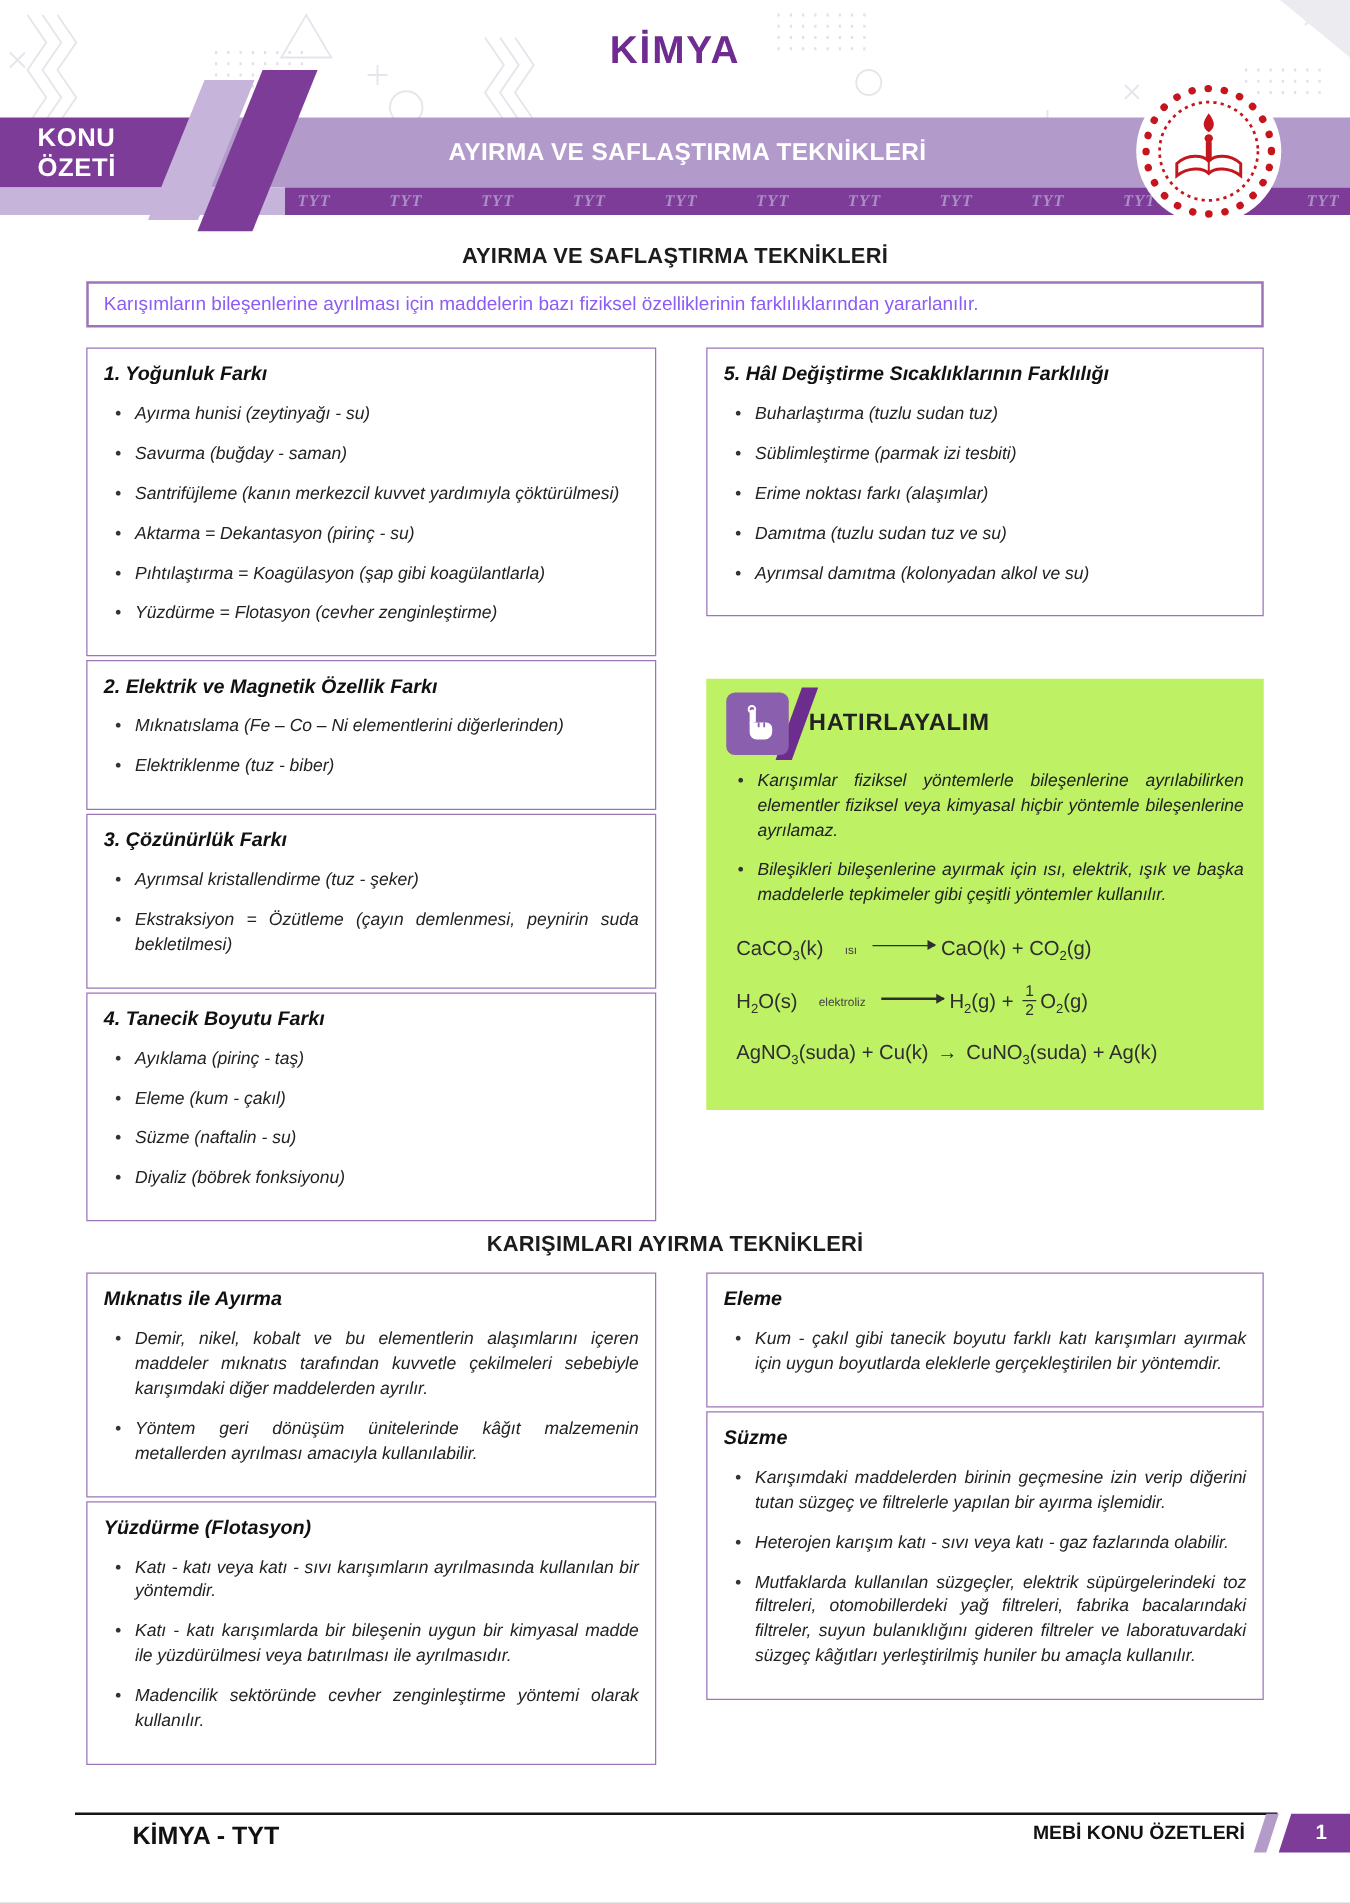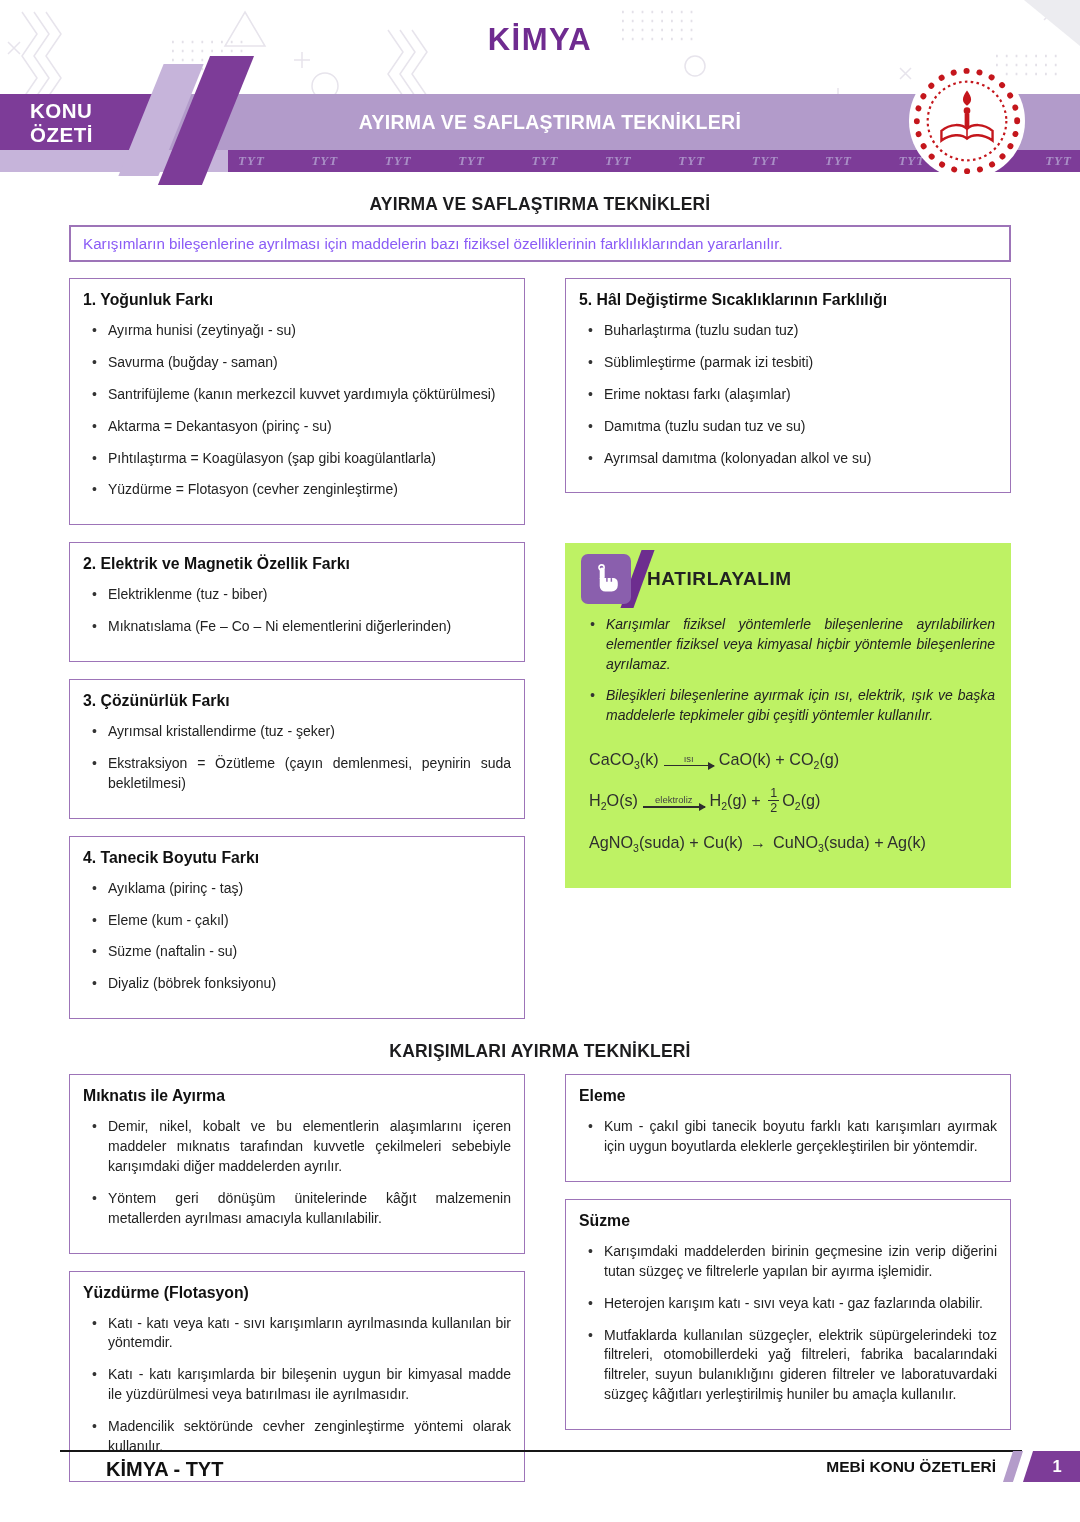--- a/index.html
+++ b/index.html
@@ -46,42 +46,42 @@
     font-family:"Liberation Serif", serif; letter-spacing:1px; }
   .logo { position:absolute; top:62px; left:908px; z-index:4; }
 
   
   .content { position:absolute; top:190px; left:0; width:1080px; }
   .main-title { text-align:center; font-size:17.5px; font-weight:bold; margin:4px 0 10px; letter-spacing:0.2px; }
   .intro-box { margin:0 69px 16px; border:2px solid #9d74b8; padding:8px 12px; font-size:15.2px; color:#8b5cf6; }
   .cols { display:flex; gap:40px; padding:0 69px; align-items:flex-start; }
   .col-l { width:456px; flex:none; }
   .col-r { width:446px; flex:none; }
-  .pbox { border:1.6px solid #9d74b8; padding:10px 13px 12px; margin-bottom:17px; background:#fff; }
+  .pbox { border:1.6px solid #9d74b8; padding:10px 13px 12px; margin-bottom:3px; background:#fff;font-style:italic; }
   .pbox h3 { font-size:15.8px; margin:2px 0 2px; color:#111; }
   ul.blist { list-style:none; margin:4px 0 2px; padding:0; }
   ul.blist li { position:relative; padding-left:25px; margin:12px 0; font-size:14px; line-height:1.42; text-align:justify; color:#222; }
   ul.blist li::before { content:"•"; position:absolute; left:9px; top:0; color:#333; }
 
   .section-title { text-align:center; font-size:17.5px; font-weight:bold; margin:5px 0 12px; letter-spacing:0.2px; }
 
   
   .remember { background:#bef264; margin-top:50px; padding:13px 16px 18px; }
   .remember-head { display:flex; align-items:center; gap:16px; margin:-2px 0 8px; }
   .rem-icon { position:relative; width:50px; height:50px; flex:none; }
   .rem-icon .sq { position:absolute; inset:0; background:#8a5fad; border-radius:7px;
     display:flex; align-items:center; justify-content:center; }
   .rem-icon .stripe { position:absolute; top:-4px; right:-13px; width:13px; height:58px;
     background:#6d2d8f; transform:skewX(-20deg); }
   .remember h3 { font-size:19px; letter-spacing:0.6px; margin:0; color:#222; }
   .remember ul.blist li { margin:11px 0;font-style:italic; }
   .equations { margin:24px 0 4px 8px; font-size:16.2px; color:#2e2e2e; }
   .eq { margin:16px 0; }
   .eq sub { font-size:10.5px; }
-  .eqarrow { display:inline-flex; flex-direction:column; align-items:center; vertical-align:middle; margin:0 5px; transform:translateY(2px);justify-content:space-between; }
+  .eqarrow { display:inline-flex; flex-direction:row; align-items:center; vertical-align:middle; margin:0 5px; transform:translateY(2px);justify-content:space-between; }
   .eqarrow .lbl { font-size:9.5px; line-height:1; padding:0 12px 2px; color:#444; }
   .eqarrow .line { position:relative; align-self:stretch; height:1.4px; background:#2e2e2e; min-width:50px; margin-bottom:5px; }
   .eqarrow .line::after { content:""; position:absolute; right:-1px; top:-3.3px; width:0; height:0;
     border-left:7px solid #2e2e2e; border-top:4px solid transparent; border-bottom:4px solid transparent; }
   .plainarrow { margin:0 7px; }
   .frac { display:inline-flex; flex-direction:column; align-items:center; vertical-align:middle;
     font-size:12.5px; line-height:1.15; margin:0 3px; transform:translateY(-1px); }
   .frac .den { border-top:1.3px solid #2e2e2e; padding:0 2px; }
   .frac .num { padding:0 2px; }
 
@@ -190,22 +190,22 @@
               <li><span>Aktarma = Dekantasyon (pirinç - su)</span></li>
               <li><span>Pıhtılaştırma = Koagülasyon (şap gibi koagülantlarla)</span></li>
               <li><span>Yüzdürme = Flotasyon (cevher zenginleştirme)</span></li>
             </ul>
         </section>
 
         <section class="pbox">
           <h3>2. Elektrik ve Magnetik Özellik Farkı</h3>
           <ul class="blist">
 
-          <li><span>Elektriklenme (tuz - biber)</span></li>
-              <li><span>Mıknatıslama (Fe – Co – Ni elementlerini diğerlerinden)</span></li>
+          <li><span>Mıknatıslama (Fe – Co – Ni elementlerini diğerlerinden)</span></li>
+              <li><span>Elektriklenme (tuz - biber)</span></li>
             </ul>
         </section>
 
         <section class="pbox">
           <h3>3. Çözünürlük Farkı</h3>
           <ul class="blist">
 
           <li><span>Ayrımsal kristallendirme (tuz - şeker)</span></li>
               <li><span>Ekstraksiyon = Özütleme (çayın demlenmesi, peynirin suda bekletilmesi)</span></li>
             </ul>

